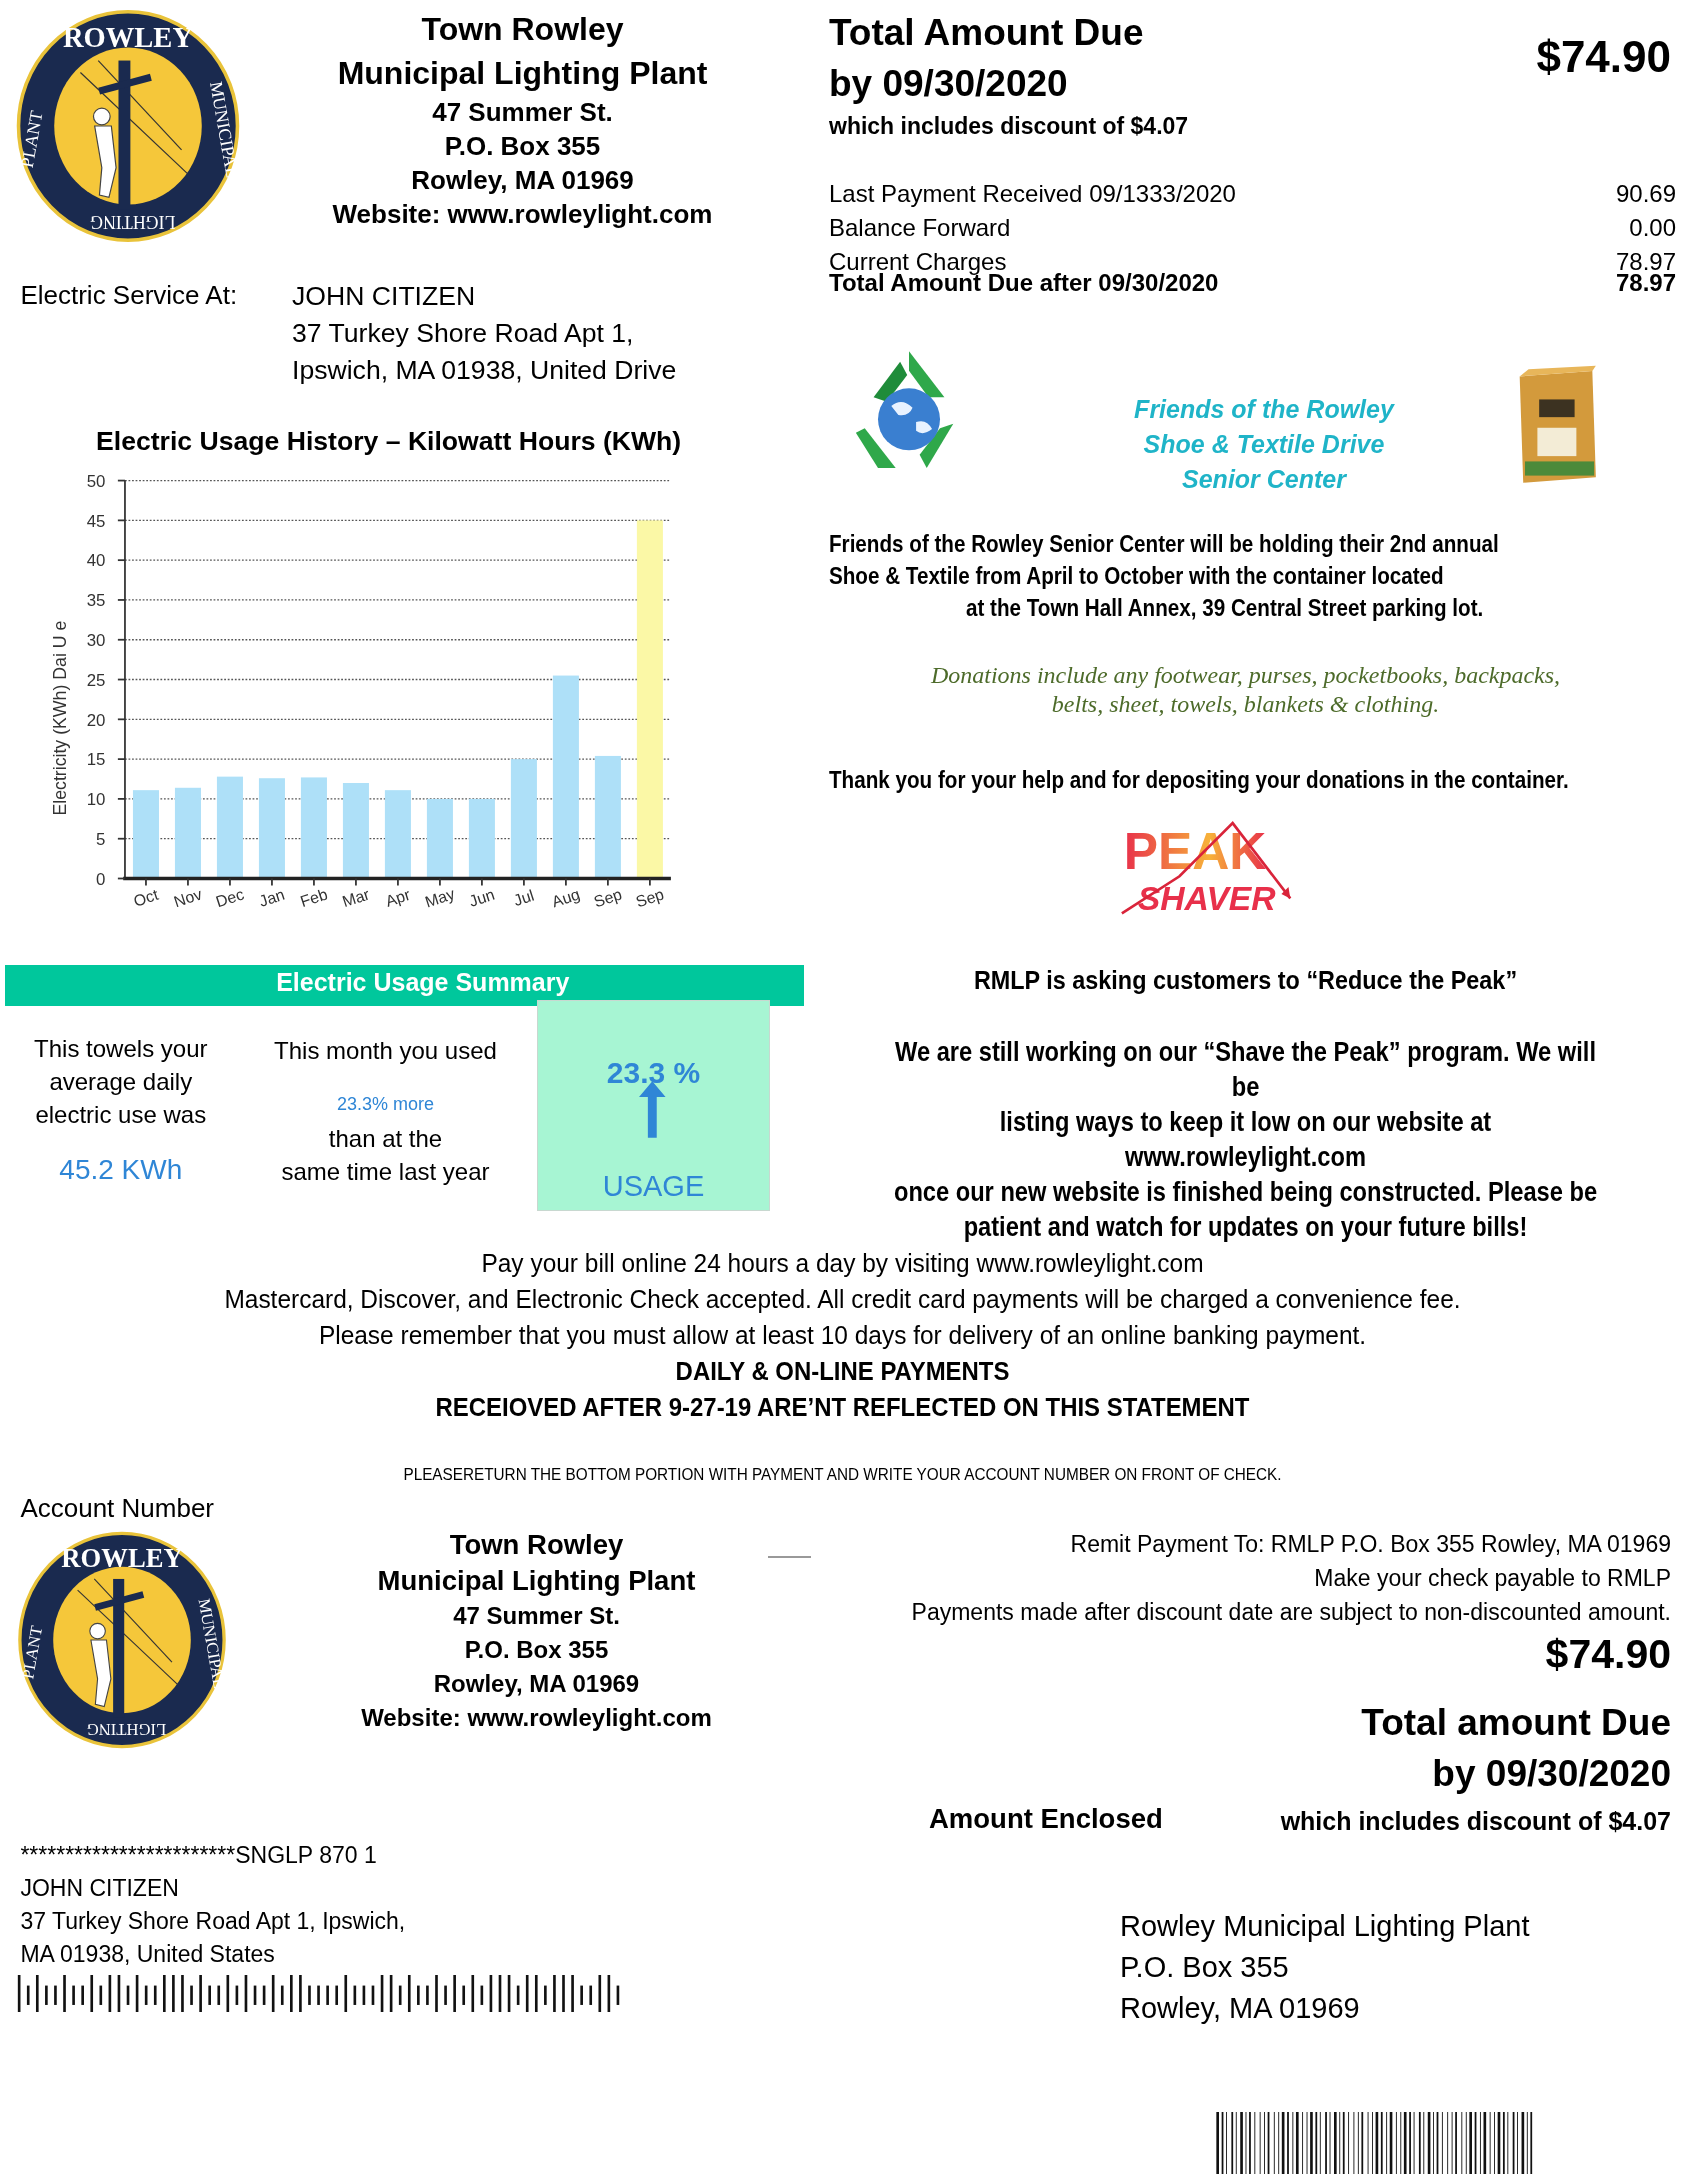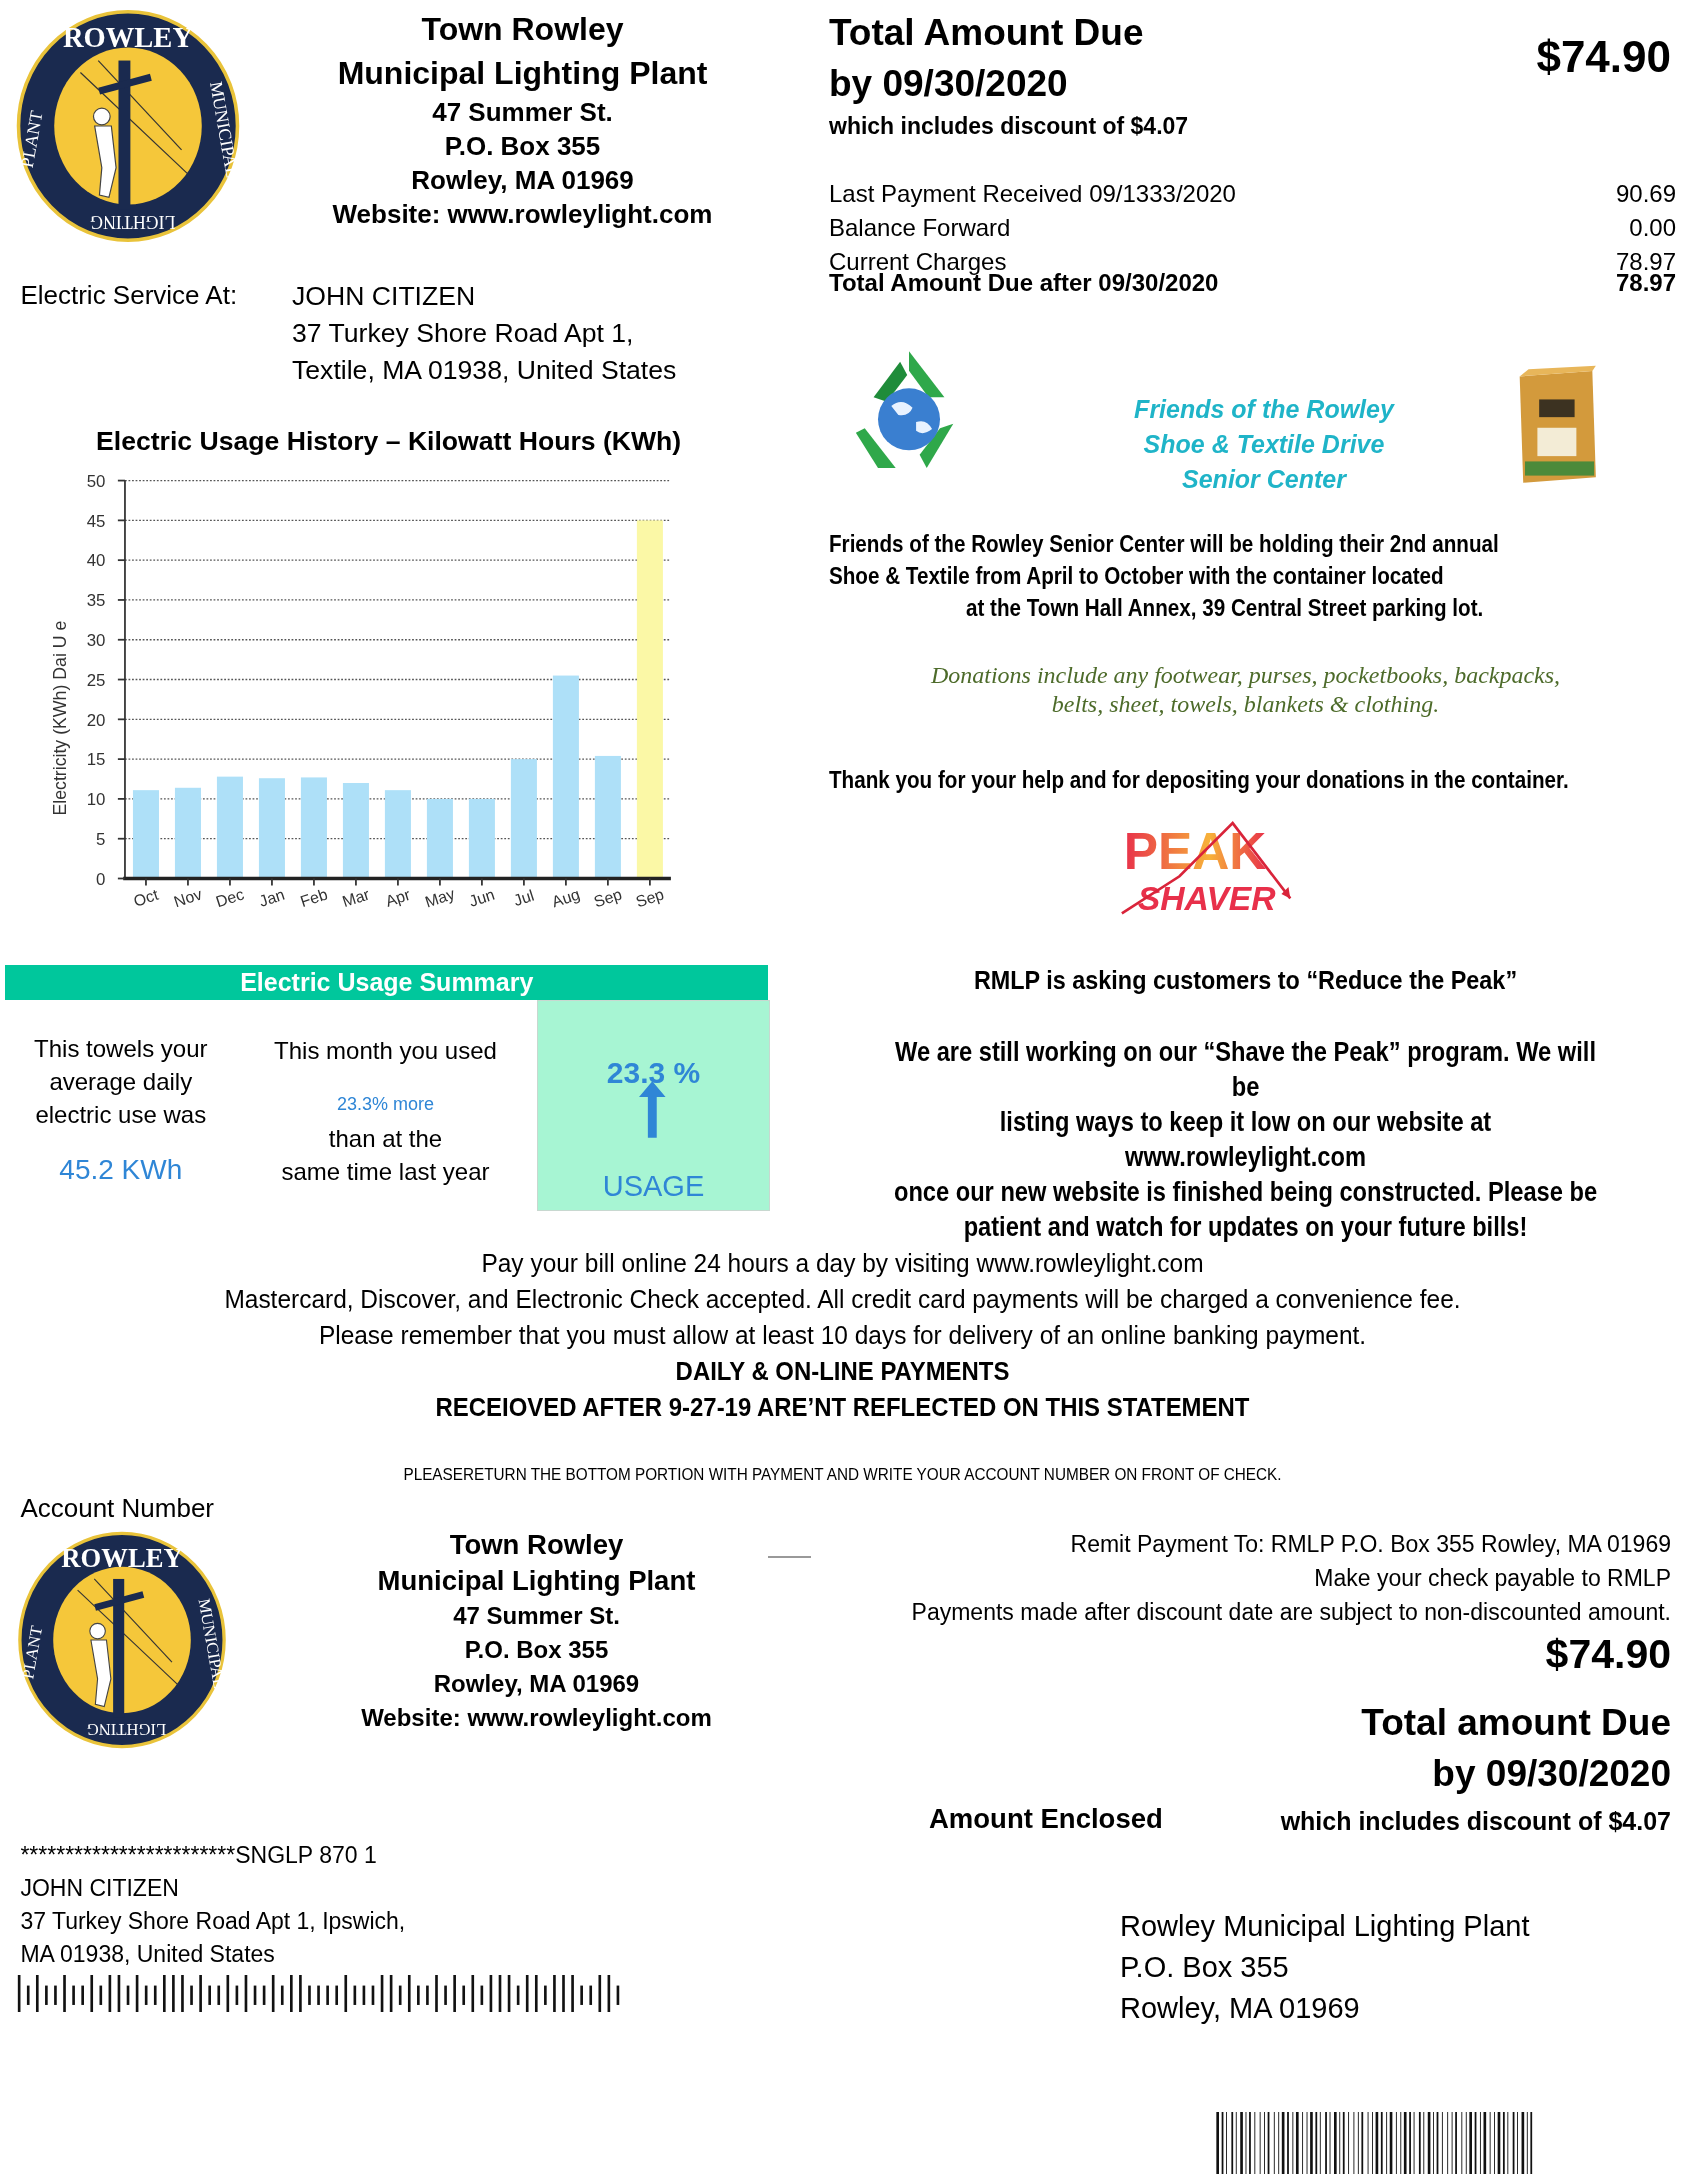--- a/index.html
+++ b/index.html
@@ -17,21 +17,21 @@
   .small-org .l2 { font-size:24px; line-height:34px; }
   .svc-label { font-size:26px; }
   .svc-lines div { font-size:26.6px; line-height:37px; }
   .due-title { font-size:37px; font-weight:bold; line-height:51px; }
   .due-sub { font-size:23px; font-weight:bold; }
   .big-amt { font-size:44px; font-weight:bold; }
   .acct-row { position:absolute; left:829px; width:847px; font-size:24px; line-height:34px; display:flex; justify-content:space-between; }
   .friends-title { color:#1fb4c8; font-style:italic; font-weight:bold; font-size:25px; line-height:35px; }
   .notice { font-weight:bold; font-size:24px; line-height:32px; transform:scaleX(0.86); transform-origin:left top; white-space:nowrap; }
   .donations { font-family:"Liberation Serif", serif; font-style:italic; color:#4d6b2a; font-size:24px; line-height:29px; }
-  .summary-header { position:absolute; left:5.3px; top:965px; width:763px; height:35px; background:#00c79c; color:#fff; font-weight:bold; font-size:25px; line-height:35px; text-align:center; }
+  .summary-header { position:absolute; left:5.3px; top:965px; width:763px; height:41px; background:#00c79c; color:#fff; font-weight:bold; font-size:25px; line-height:35px; text-align:center;padding-left:36px; }
   .summary-col { position:absolute; text-align:center; font-size:24px; line-height:33px; }
   .blue { color:#2f86d6;margin-top:20px; }
   .usage-box { position:absolute; left:537px; top:1000px; width:231px; height:209px; background:#a7f5d3; border:0.9px solid #c8d8d0; }
   .peak-title { font-weight:bold; font-size:26.6px; }
   .peak-body { font-weight:bold; font-size:27.5px; line-height:35px; }
   .pay-lines div { font-size:26.6px; line-height:36px; }
   .pay-bold { font-weight:bold; }
   .fine { font-size:17px; }
   .remit div { font-size:23px; line-height:34px; }
   .mail div { font-size:23px; line-height:33px; }
@@ -64,21 +64,21 @@
   <div class="l2">47 Summer St.</div>
   <div class="l2">P.O. Box 355</div>
   <div class="l2">Rowley, MA 01969</div>
   <div class="l2">Website: www.rowleylight.com</div>
 </div>
 
 <div class="abs svc-label" style="left:20.4px;top:280px;">Electric Service At:</div>
 <div class="abs svc-lines" style="left:292px;top:278px;">
   <div>JOHN CITIZEN</div>
   <div>37 Turkey Shore Road Apt 1,</div>
-  <div>Textile, MA 01938, United States</div>
+  <div>Ipswich, MA 01938, United Drive</div>
 </div>
 
 <div class="abs" style="left:829px;top:7px;">
   <div class="due-title">Total Amount Due</div>
   <div class="due-title">by 09/30/2020</div>
   <div class="due-sub" style="margin-top:3.5px;">which includes discount of $4.07</div>
 </div>
 <div class="abs big-amt r" style="right:14px;top:32px;">$74.90</div>
 
 <div class="acct-row" style="top:177px;">

